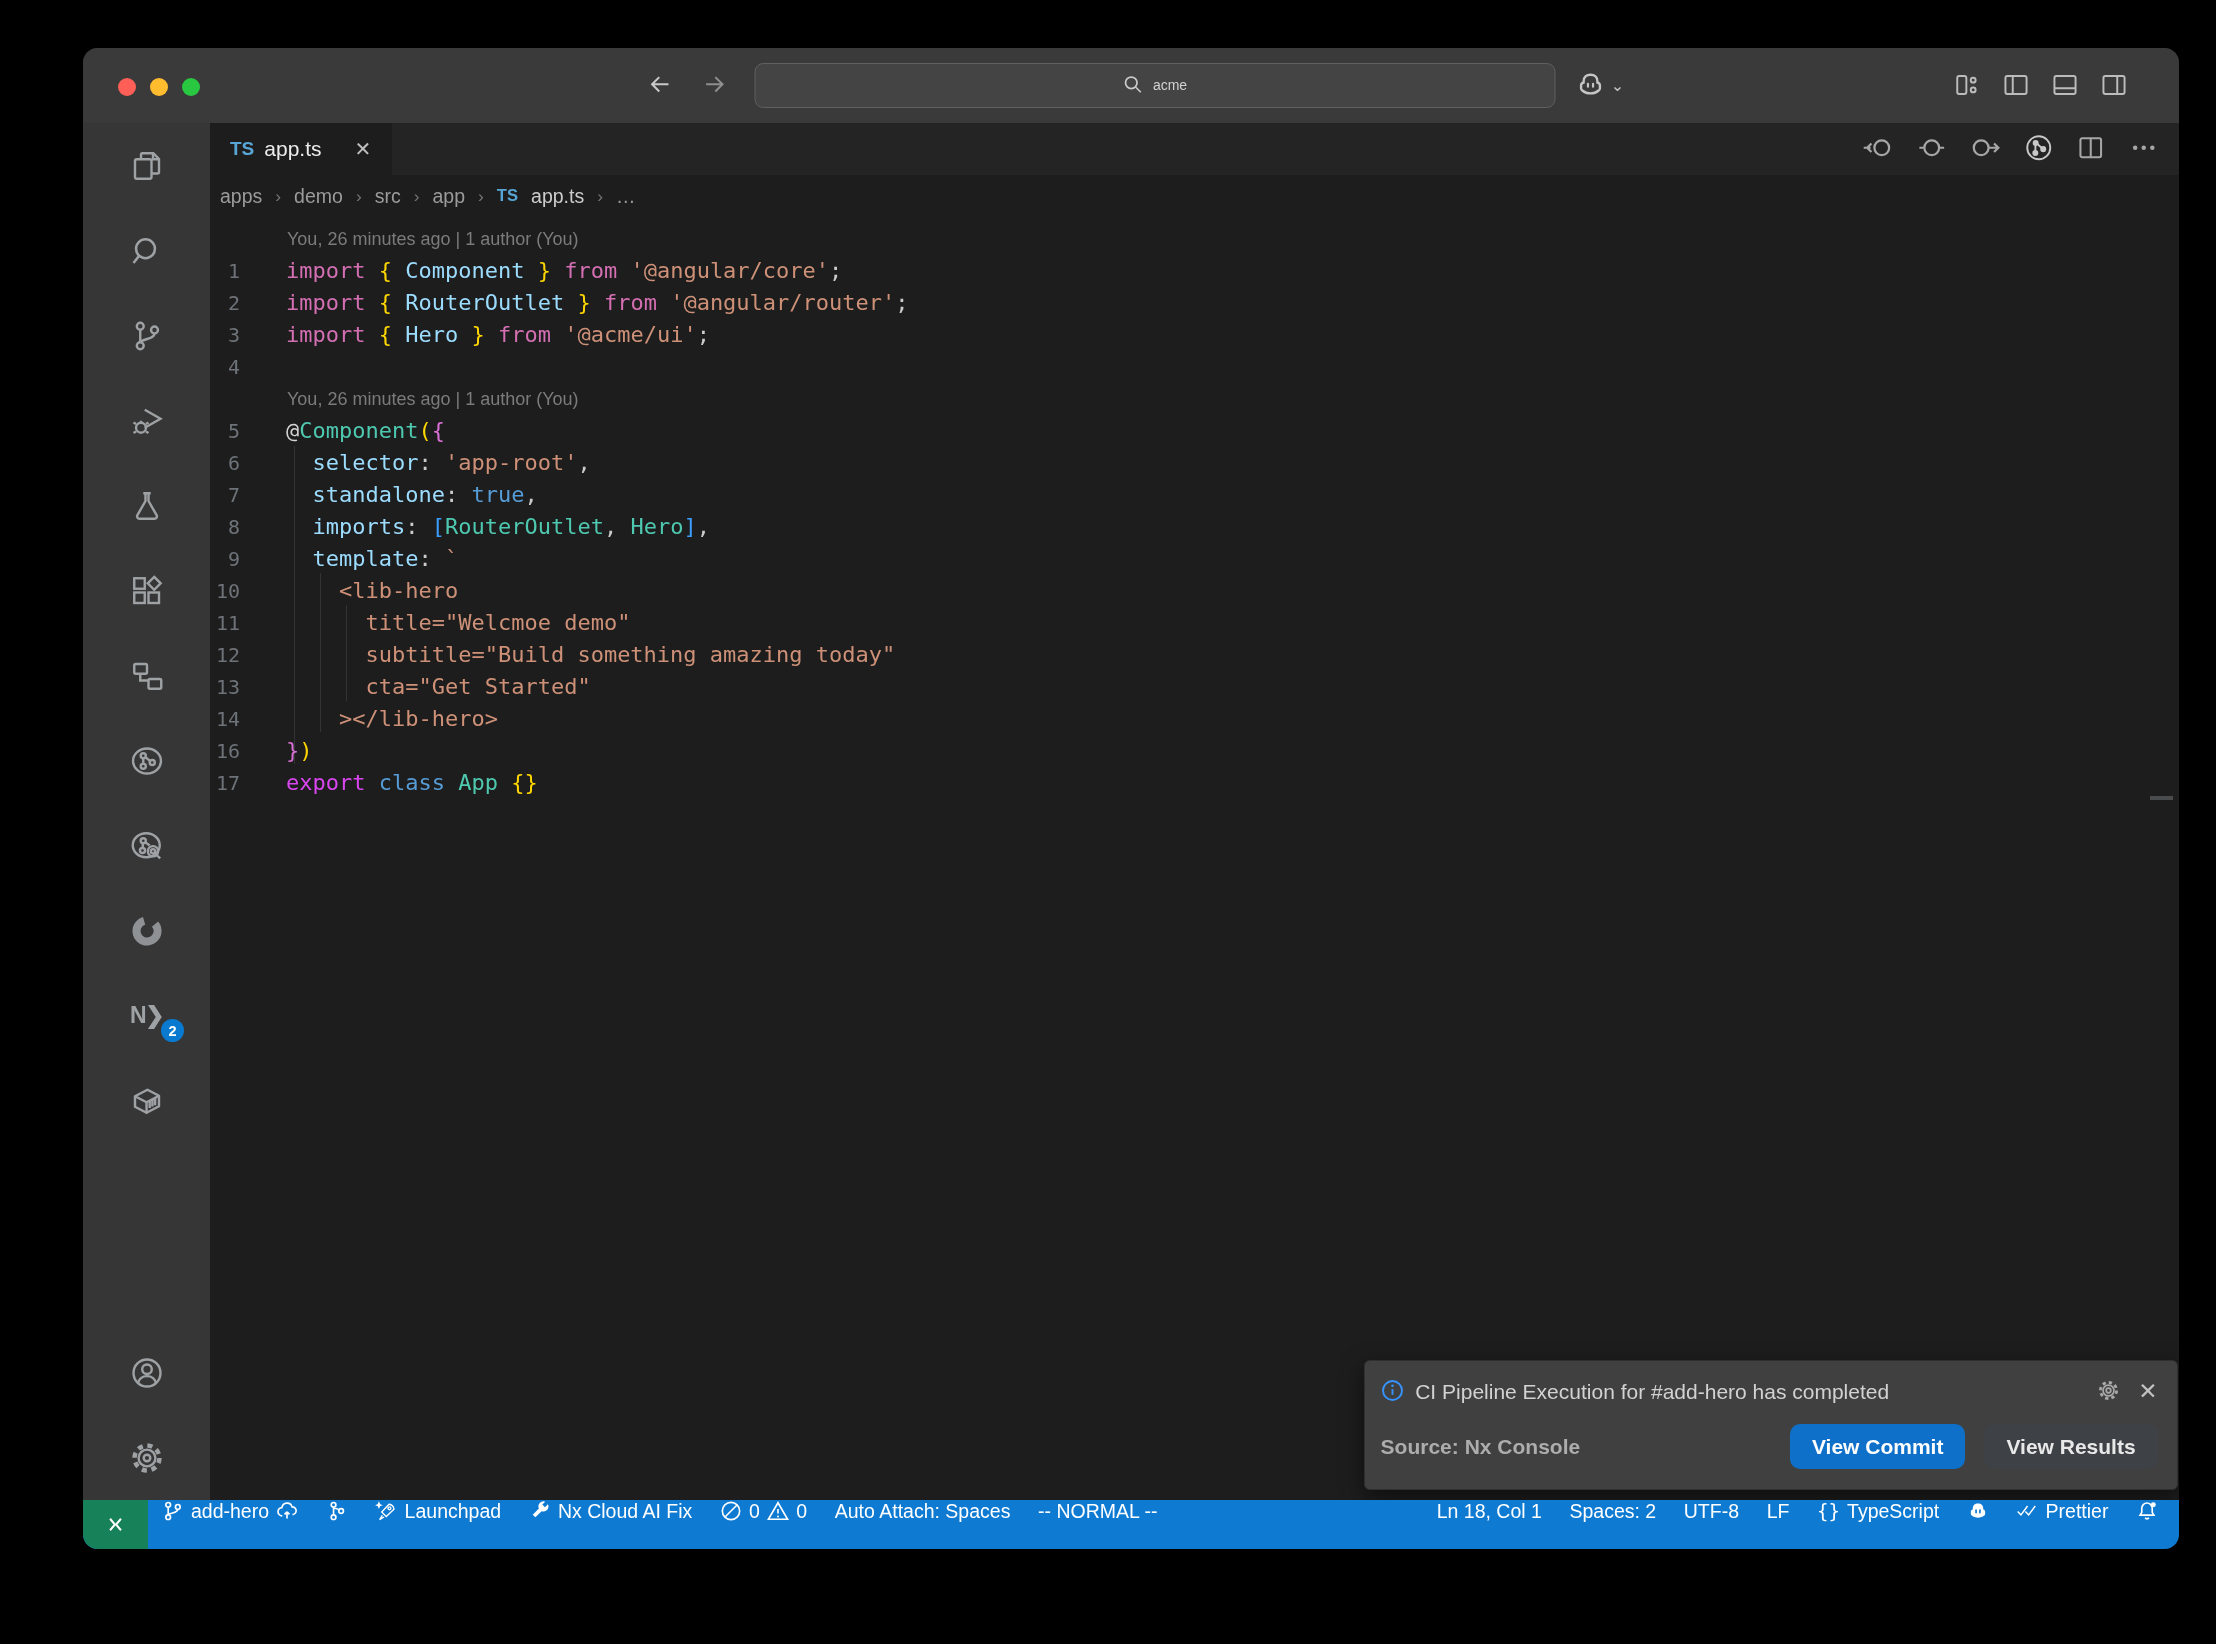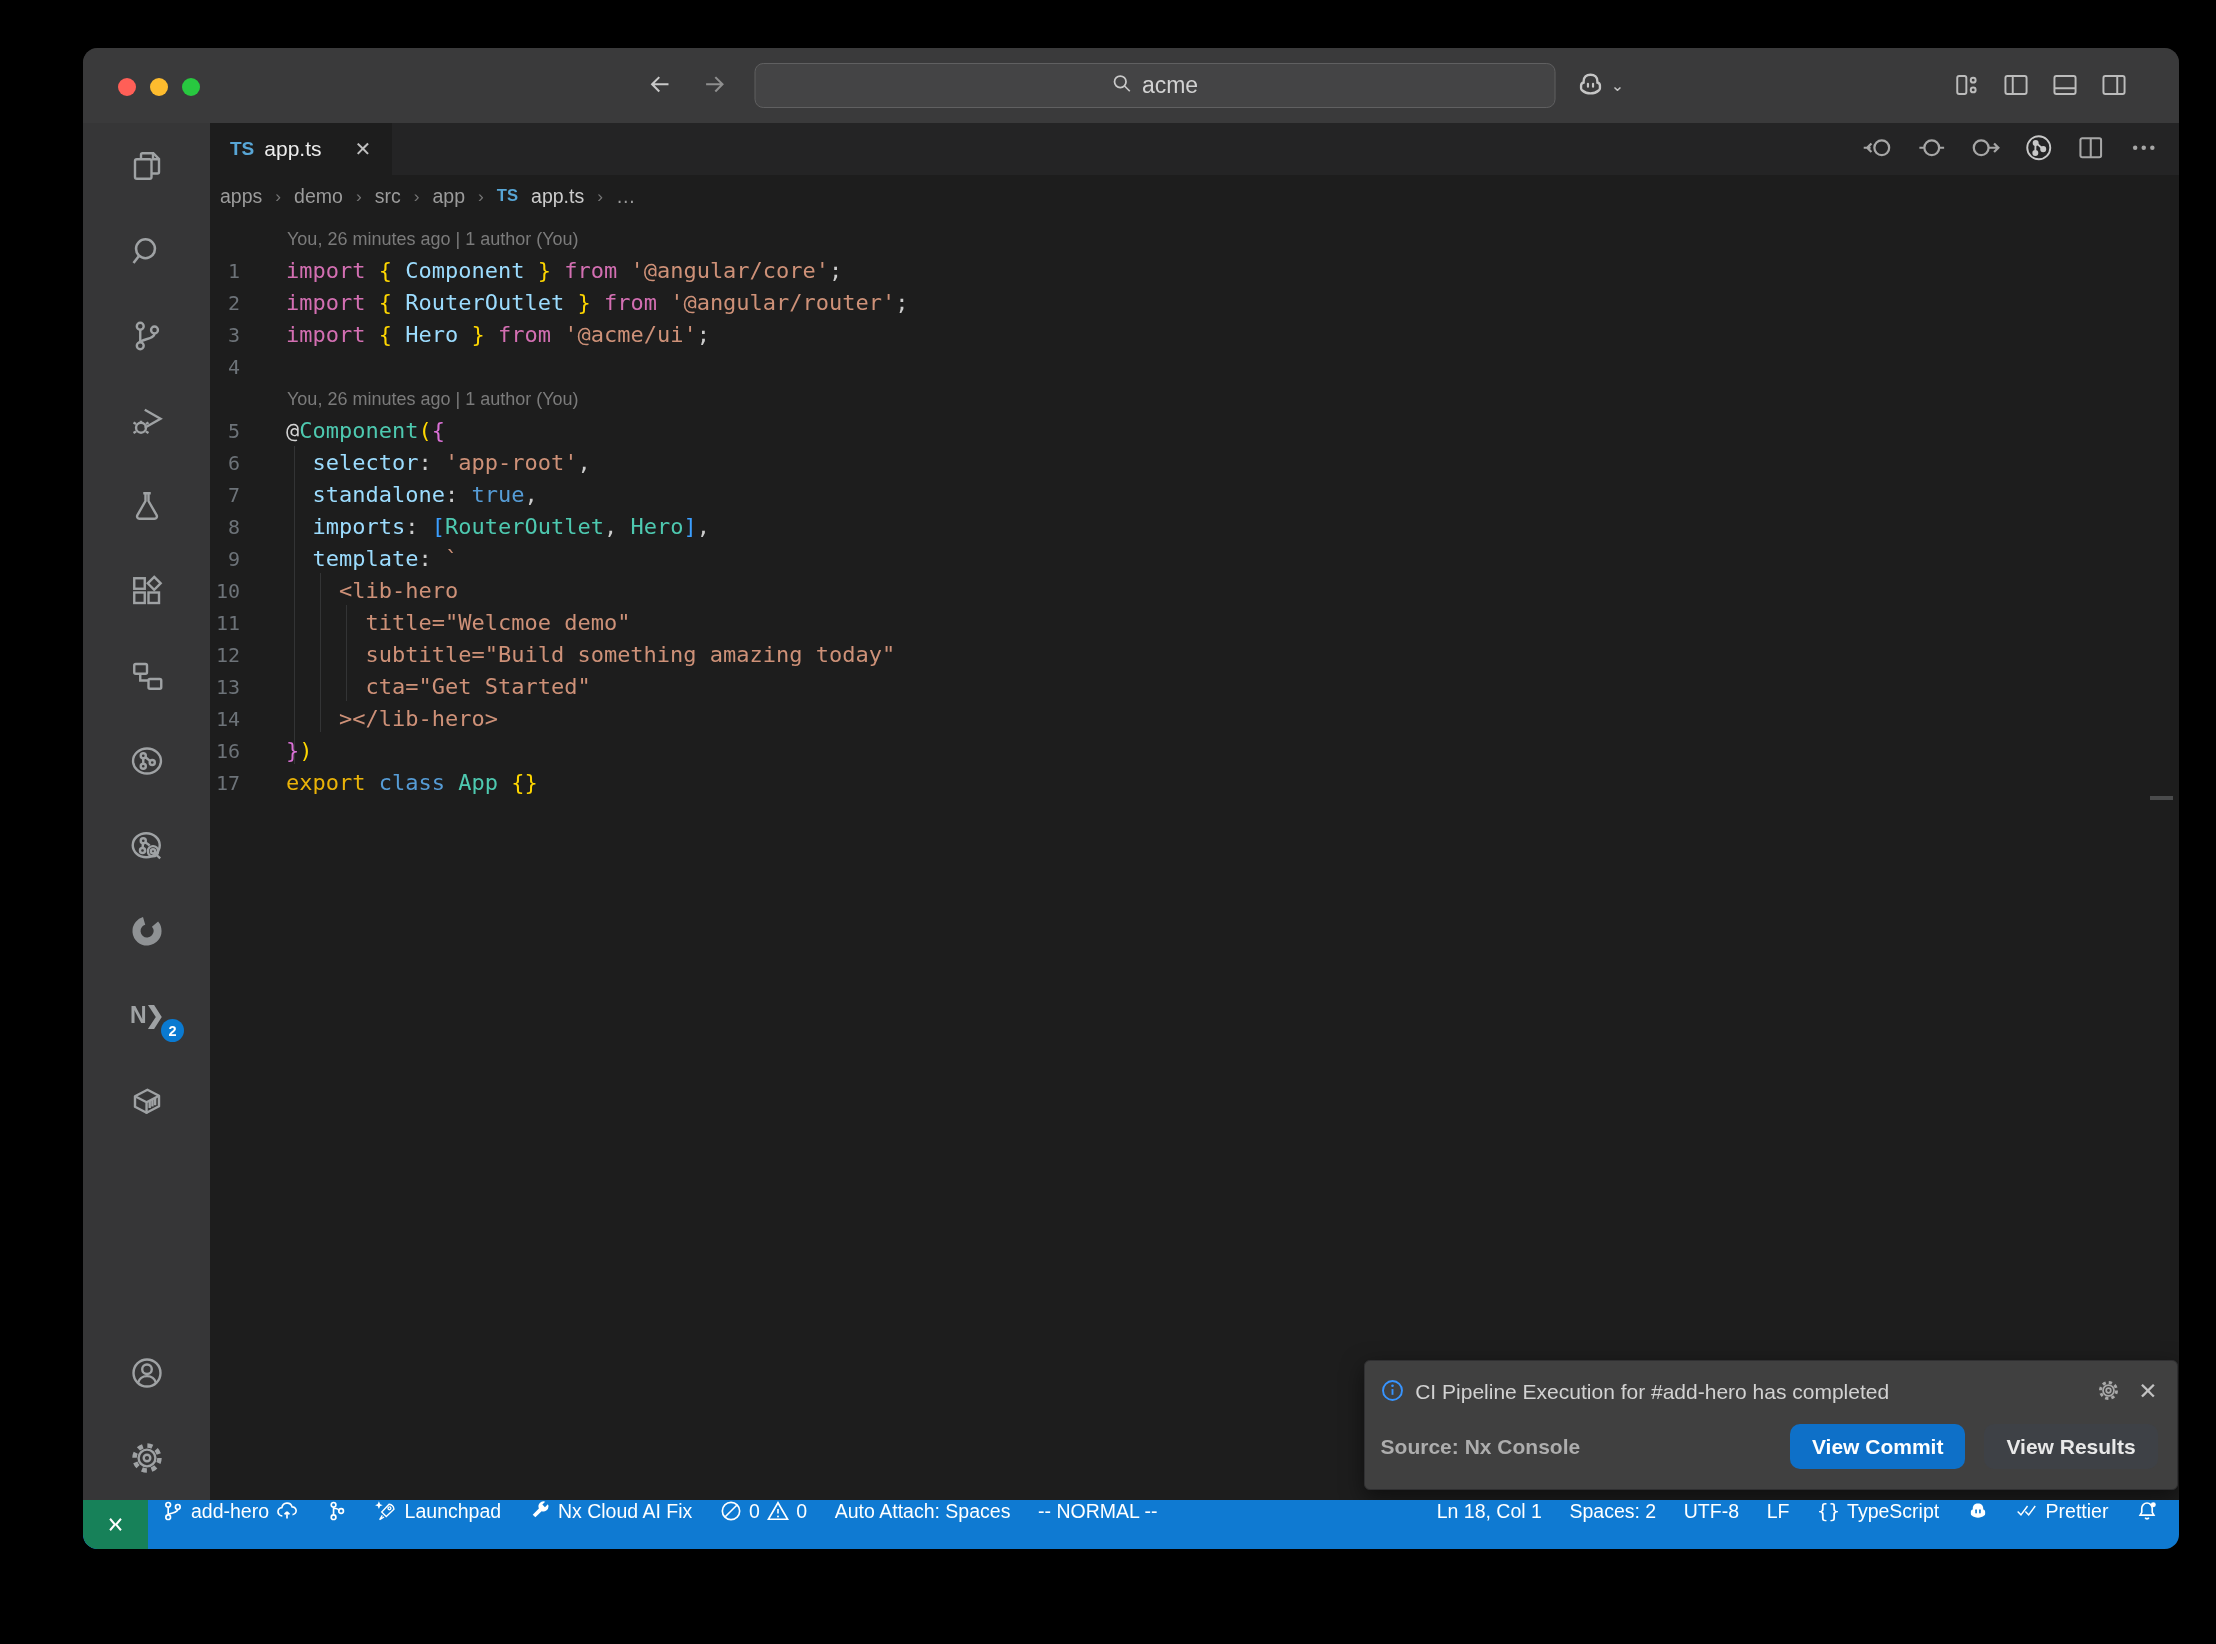--- a/index.html
+++ b/index.html
@@ -7,21 +7,21 @@
   .window{position:absolute;left:83px;top:48px;width:2096px;height:1501px;background:#1d1d1d;
     border-radius:14.5px;overflow:hidden;box-shadow:0 22px 58px rgba(0,0,0,.7);}
   
   .titlebar{position:absolute;top:0;left:0;right:0;height:75px;background:#3a3a3b;}
   .traffic{position:absolute;left:35px;top:30px;display:flex;gap:13.8px;}
   .light{width:18px;height:18px;border-radius:50%;}
   .navarrows{position:absolute;left:565px;top:0;height:75px;display:flex;align-items:center;gap:29px;}
   .navarrows svg{width:24.6px;height:24.6px;}
   .searchbox{position:absolute;left:50%;top:14.5px;transform:translateX(-47%);width:799px;height:43px;
     background:#444445;border:1.4px solid #606061;border-radius:8.7px;display:flex;align-items:center;
-    justify-content:center;gap:10px;color:#d2d2d2;font-size:23px;}
+    justify-content:center;gap:10px;color:#d2d2d2;font-size:14px;}
   .copilot-tb{position:absolute;left:1493px;top:0;height:75px;display:flex;align-items:center;gap:5.8px;color:#c5c5c5;}
   .winicons{position:absolute;right:52px;top:0;height:75px;display:flex;align-items:center;gap:23px;}
   .winicons svg{width:26px;height:26px;}
   
   .activitybar{position:absolute;top:75px;left:0;width:127px;bottom:49px;background:#363637;
     display:flex;flex-direction:column;align-items:center;}
   .ab-item{width:127px;height:85px;display:flex;align-items:center;justify-content:center;position:relative;}
   .ab-item svg{width:36px;height:36px;}
   .ab-bottom{margin-top:auto;}
   .nxc{font-family:"Liberation Sans",sans-serif;font-weight:bold;font-size:23px;color:#9fa2a4;letter-spacing:-1.4px;}
@@ -325,21 +325,21 @@
         <div class="row"><span class="ln">6</span><span class="code"><span style="color: rgb(156, 220, 254);">  selector</span><span style="color: rgb(204, 204, 204);">: </span><span style="color: rgb(206, 145, 120);">'app-root'</span><span style="color: rgb(204, 204, 204);">,</span></span></div>
         <div class="row"><span class="ln">7</span><span class="code"><span style="color: rgb(156, 220, 254);">  standalone</span><span style="color: rgb(204, 204, 204);">: </span><span style="color: rgb(86, 156, 214);">true</span><span style="color: rgb(204, 204, 204);">,</span></span></div>
         <div class="row"><span class="ln">8</span><span class="code"><span style="color: rgb(156, 220, 254);">  imports</span><span style="color: rgb(204, 204, 204);">: </span><span style="color: rgb(59, 158, 255);">[</span><span style="color: rgb(78, 201, 176);">RouterOutlet</span><span style="color: rgb(204, 204, 204);">, </span><span style="color: rgb(78, 201, 176);">Hero</span><span style="color: rgb(59, 158, 255);">]</span><span style="color: rgb(204, 204, 204);">,</span></span></div>
         <div class="row"><span class="ln">9</span><span class="code"><span style="color: rgb(156, 220, 254);">  template</span><span style="color: rgb(204, 204, 204);">: </span><span style="color: rgb(206, 145, 120);">`</span></span></div>
         <div class="row"><span class="ln">10</span><span class="code"><span style="color: rgb(206, 145, 120);">    &lt;lib-hero</span></span></div>
         <div class="row"><span class="ln">11</span><span class="code"><span style="color: rgb(206, 145, 120);">      title="Welcmoe demo"</span></span></div>
         <div class="row"><span class="ln">12</span><span class="code"><span style="color: rgb(206, 145, 120);">      subtitle="Build something amazing today"</span></span></div>
         <div class="row"><span class="ln">13</span><span class="code"><span style="color: rgb(206, 145, 120);">      cta="Get Started"</span></span></div>
         <div class="row"><span class="ln">14</span><span class="code"><span style="color: rgb(206, 145, 120);">    &gt;&lt;/lib-hero&gt;</span></span></div>
         <div class="row"><span class="ln">16</span><span class="code"><span style="color: rgb(218, 112, 214);">}</span><span style="color: rgb(255, 215, 0);">)</span></span></div>
-        <div class="row"><span class="ln">17</span><span class="code"><span style="color: #eab308;">export </span><span style="color: rgb(86, 156, 214);">class </span><span style="color: rgb(78, 201, 176);">App </span><span style="color: rgb(255, 215, 0);">{}</span></span></div>
+        <div class="row"><span class="ln">17</span><span class="code"><span style="color: #d946ef;">export </span><span style="color: rgb(86, 156, 214);">class </span><span style="color: rgb(78, 201, 176);">App </span><span style="color: rgb(255, 215, 0);">{}</span></span></div>
       </div>
     <div class="ovr-marker"></div>
   </div>
 
   <div class="toast">
     <div class="toast-head">
       <span>
         <svg viewBox="0 0 16 16" fill="none" stroke="#3794ff" stroke-width="1.3">
             <circle cx="8" cy="8" r="6.6"></circle>
             <path d="M8 7v4"></path>

